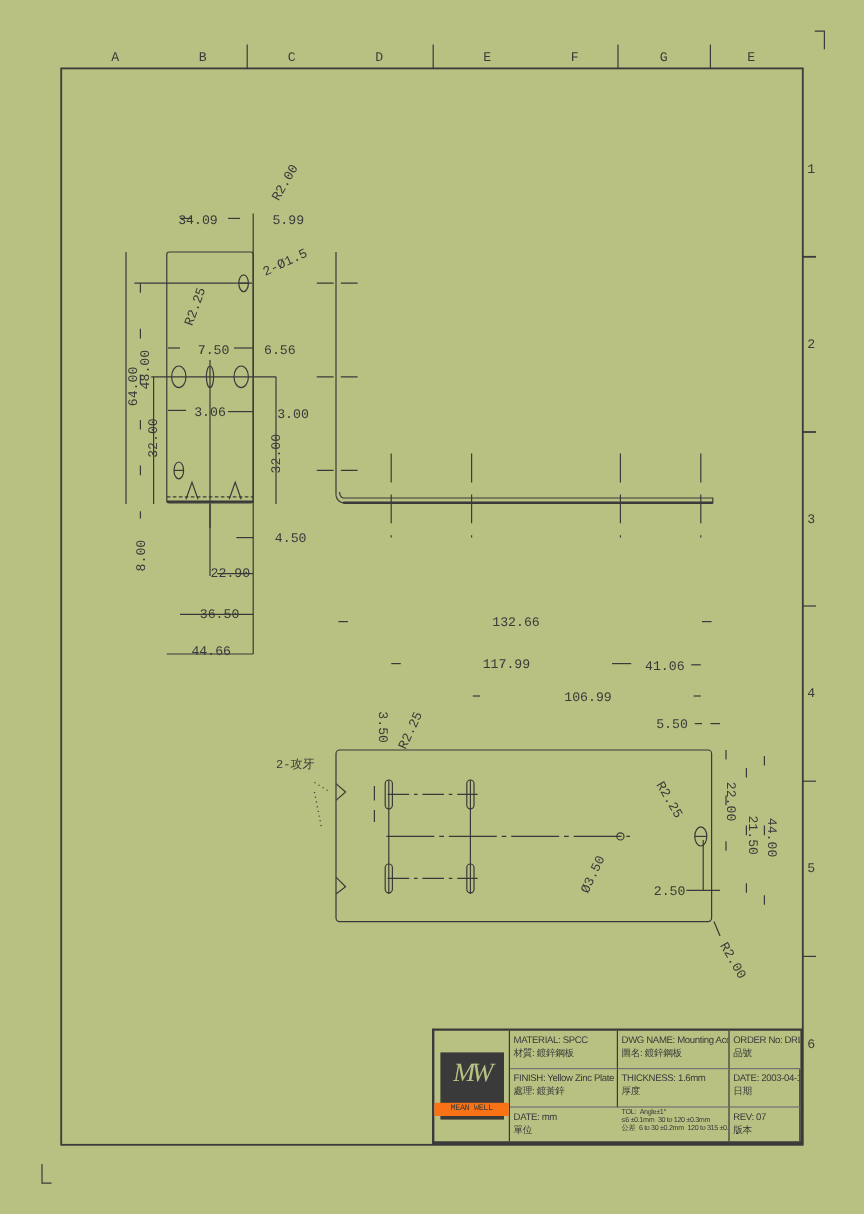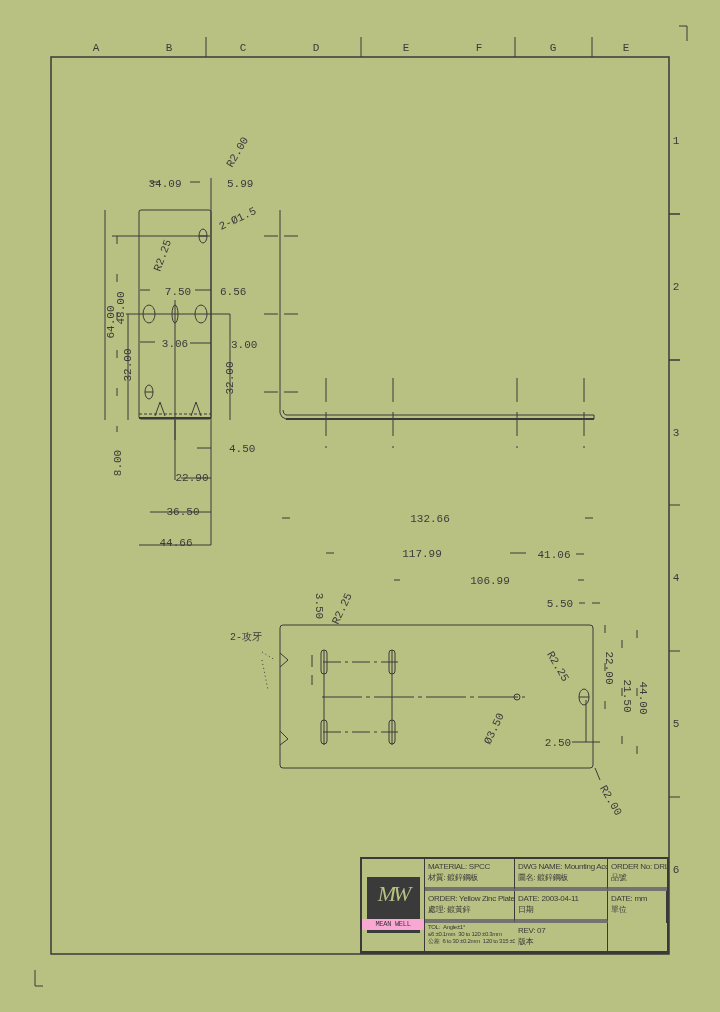--- a/index.html
+++ b/index.html
@@ -2,26 +2,26 @@
 <html><head>
 <meta charset="utf-8">
 <style>
   html,body{margin:0;padding:0;}
   body{width:720px;height:1012px;background:#b8c182;position:relative;overflow:hidden;font-family:"Liberation Sans Narrow","Liberation Sans",sans-serif;color:#3a3a3a;}
   svg.drawing{position:absolute;left:0;top:0;width:720px;height:1012px;}
   .dim{font-family:"Liberation Mono",monospace;font-size:11px;fill:#3a3a3a;}
   .zone{font-family:"Liberation Mono",monospace;font-size:11px;fill:#3a3a3a;}
   
   .tb{position:absolute;left:360px;top:857px;width:309px;height:97px;border:2px solid #3a3a3a;border-bottom-width:3px;box-sizing:border-box;display:grid;grid-template-columns:63px 90px 93px 1fr;grid-template-rows:32px 32px 1fr;}
-  .tb .cell{border-right:1px solid #3a3a3a;border-bottom:4px solid #737373;font-size:8px;line-height:11px;padding:2px 3px;box-sizing:border-box;overflow:hidden;white-space:nowrap;font-family:"Liberation Sans",sans-serif;letter-spacing:-0.3px;}
+  .tb .cell{border-right:1px solid #3a3a3a;border-bottom:1px solid #737373;font-size:8px;line-height:11px;padding:2px 3px;box-sizing:border-box;overflow:hidden;white-space:nowrap;font-family:"Liberation Sans",sans-serif;letter-spacing:-0.3px;}
   .tb .cell:nth-child(4n){border-right:none;}
   .tb .logo-cell{grid-row:1 / span 3;display:flex;align-items:center;justify-content:center;border-bottom:none;}
   .logo{width:53px;height:56px;background:#3a3a3a;display:flex;flex-direction:column;align-items:center;justify-content:space-between;padding:4px 2px 3px;box-sizing:border-box;}
   .logo .mw{color:#b8c182;font-size:22px;font-style:italic;font-family:"Liberation Serif",serif;letter-spacing:-3px;line-height:26px;}
-  .logo .nw{background:#f9a8d4;color:#3a3a3a;font-size:7px;padding:1px 16px;font-family:"Liberation Mono",monospace;line-height:9px;}
+  .logo .nw{background:#f97316;color:#3a3a3a;font-size:7px;padding:1px 16px;font-family:"Liberation Mono",monospace;line-height:9px;}
   .tol{display:flex;font-size:6px;line-height:7px;gap:3px;}
 </style>
 </head>
 <body>
 
 <svg class="drawing" viewBox="0 0 720 1012" xmlns="http://www.w3.org/2000/svg">
   <g stroke="#3a3a3a" fill="none">
 
     <path d="M679 26 H687 V41" stroke-width="1"></path>
     <path d="M35 970 V986 H43" stroke-width="1"></path>
@@ -189,22 +189,26 @@
   <div class="cell">
     <div>DWG NAME: Mounting Accessories</div>
     <div>圖名: 鍍鋅鋼板</div>
   </div>
   <div class="cell">
     <div>ORDER No: DRL-02</div>
     <div>品號</div>
   </div>
 
   <div class="cell">
-    <div>ORDER: Yellow Zinc Plate</div>
+    <div>FINISH: Yellow Zinc Plate</div>
     <div>處理: 鍍黃鋅</div>
+  </div>
+  <div class="cell">
+    <div>THICKNESS: 1.6mm</div>
+    <div>厚度</div>
   </div>
   <div class="cell">
     <div>DATE: 2003-04-11</div>
     <div>日期</div>
   </div>
 
   <div class="cell" style="border-bottom:none">
     <div>DATE: mm</div>
     <div>單位</div>
   </div>

